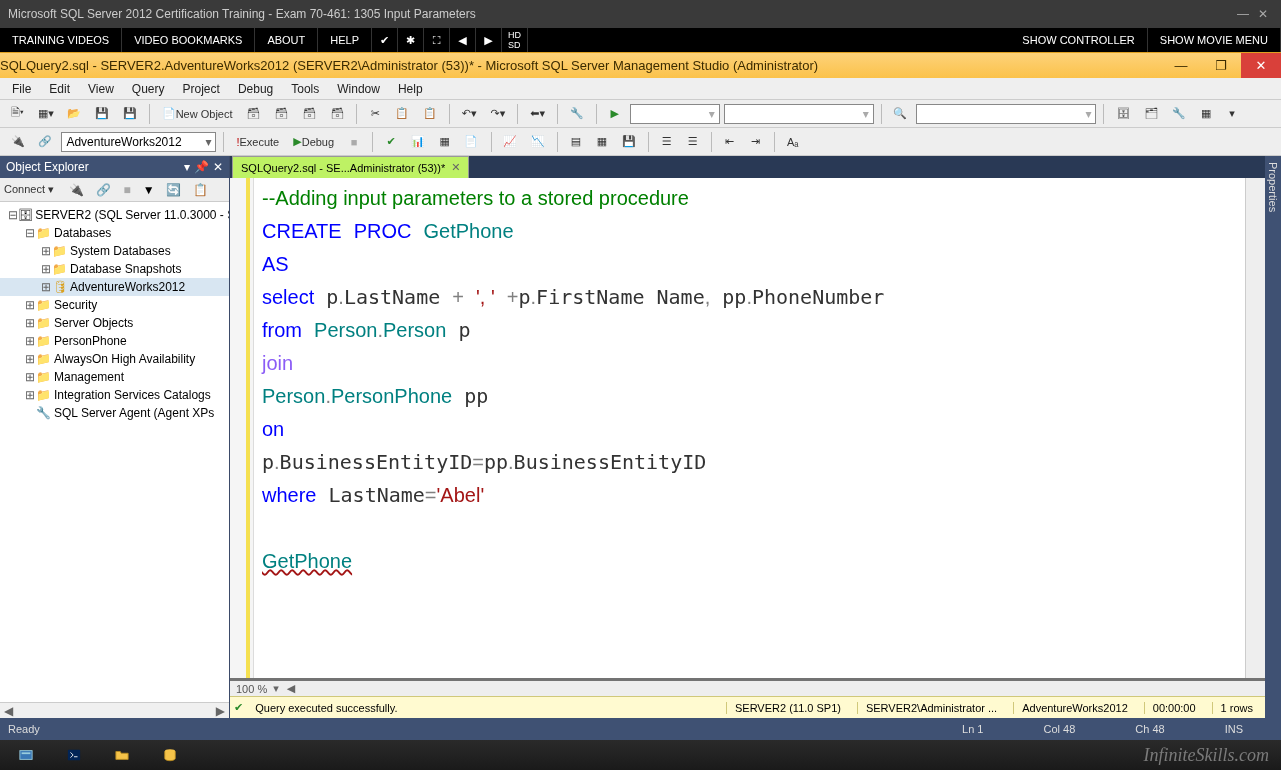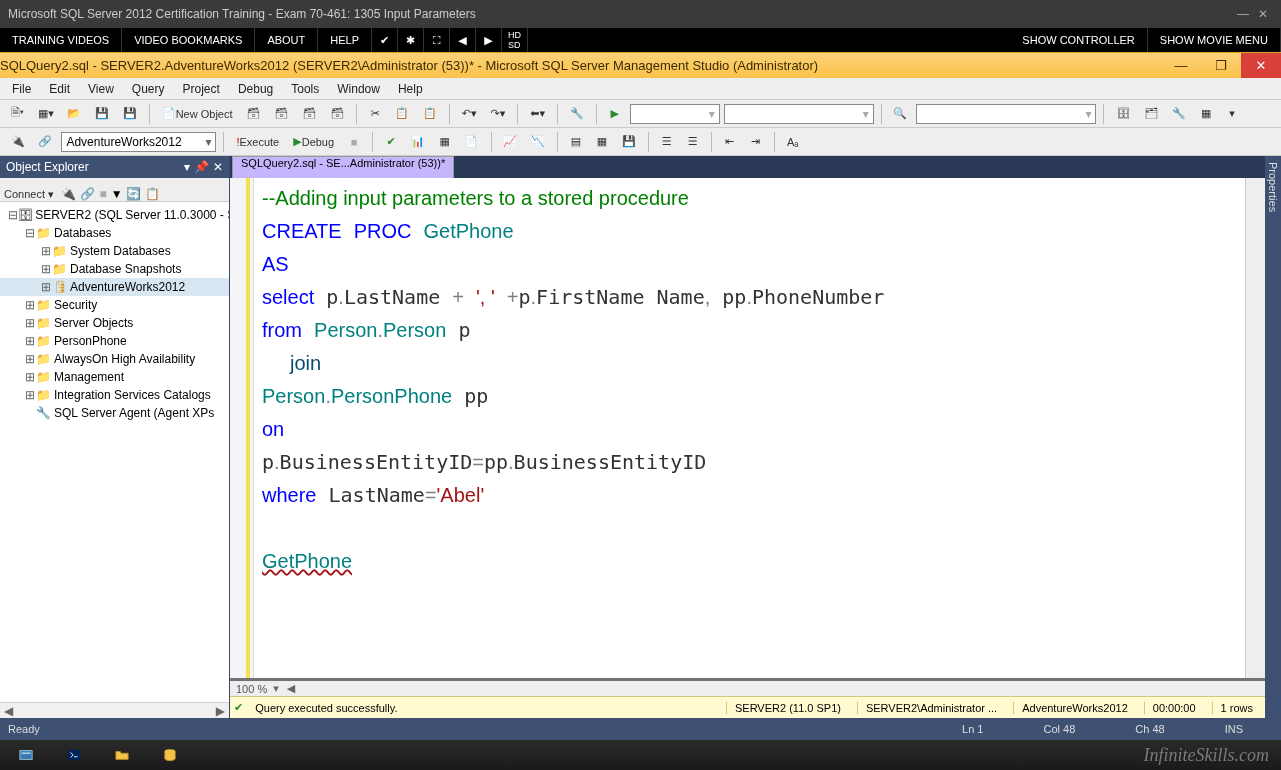--- a/index.html
+++ b/index.html
@@ -26,45 +26,45 @@
 .toolbar .tbutton { height: 22px; min-width: 22px; display: flex; align-items: center; justify-content: center; padding: 0 4px; border: 1px solid transparent; cursor: pointer; font-size: 11px; color: #333; }
 .toolbar .sep { width: 1px; height: 20px; background: #bbb; margin: 0 3px; }
 .toolbar .combo { height: 20px; border: 1px solid #888; background: #fff; padding: 0 4px; display: flex; align-items: center; gap: 4px; }
 
 .main-area { display: flex; height: calc(100% - 28px - 24px - 26px - 22px - 28px - 28px - 22px - 30px); background: #293955; }
 
 .obj-explorer { width: 230px; background: #fff; display: flex; flex-direction: column; border-right: 1px solid #3b4a68; }
 .obj-explorer .oe-title { height: 22px; background: #3f5173; color: #fff; display: flex; align-items: center; padding: 0 6px; font-size: 12px; }
 .obj-explorer .oe-title .spacer { flex: 1; }
 .obj-explorer .oe-title .pin { margin-left: 4px; cursor: pointer; }
-.obj-explorer .oe-toolbar { height: 24px; background: #eee; display: flex; align-items: flex-end; padding: 0 4px; gap: 4px; border-bottom: 1px solid #ccc; }
+.obj-explorer .oe-toolbar { height: 24px; background: #eee; display: flex; align-items: center; padding: 0 4px; gap: 12px; border-bottom: 1px solid #ccc; }
 .obj-explorer .oe-toolbar .lbl { font-size: 11px; color: #333; margin-right: 4px; }
 .obj-explorer .tree { flex: 1; overflow: auto; padding: 4px 0; font-size: 12px; }
 .tree-node { display: flex; align-items: center; height: 18px; padding-left: 4px; white-space: nowrap; cursor: pointer; }
 .tree-node .expander { width: 12px; text-align: center; color: #666; }
 .tree-node .ticon { width: 16px; text-align: center; margin-right: 2px; }
 .tree-node.selected { background: #d8e6f2; }
 .tree-node.l1 { padding-left: 8px; }
 .tree-node.l2 { padding-left: 24px; }
 .tree-node.l3 { padding-left: 40px; }
 .obj-explorer .scroll-h { height: 16px; background: #f0f0f0; border-top: 1px solid #ccc; display:flex; align-items:center; }
 
 .editor-area { flex: 1; display: flex; flex-direction: column; background: #293955; }
 .editor-tabs { height: 22px; background: #293955; display: flex; align-items: flex-end; padding-left: 2px; }
-.editor-tab { height: 22px; background: #c4b5fd; border-top: 1px solid #999; border-left: 1px solid #999; border-right: 1px solid #999; display: flex; align-items: center; padding: 0 8px; font-size: 11px; gap: 6px; flex-direction: column; }
+.editor-tab { height: 22px; background: #bef264; border-top: 1px solid #999; border-left: 1px solid #999; border-right: 1px solid #999; display: flex; align-items: center; padding: 0 8px; font-size: 11px; gap: 6px; }
 .editor-tab .close { cursor: pointer; color: #666; }
 .editor-body { flex: 1; background: #fff; display: flex; position: relative; }
 .editor-margin { width: 24px; background: #f5f5f5; border-right: 1px solid #dcdcdc; position: relative; }
 .editor-margin .yellow-bar { position: absolute; left: 16px; top: 0; bottom: 0; width: 4px; background: #f5e050; }
 .code { flex: 1; padding: 4px 8px; font-family: Consolas, monospace; font-size: 20px; line-height: 33px; color: #333; white-space: pre; overflow: hidden; }
 .code .kw { color: #0000ff; }
 .code .str { color: #a31515; }
 .code .cmt { color: #008000; }
 .code .ident { color: #008080; }
-.code .gray { color: #0c4a6e; margin-left: 28px; }
+.code .gray { color: #8b5cf6; }
 .code .op { color: #808080; }
 .code .getphone-error { text-decoration: underline wavy #a31515; }
 .editor-side { width: 20px; background: #eee; border-left: 1px solid #ccc; }
 .zoom-bar { height: 18px; background: #eee; border-top: 3px solid #737373; display: flex; align-items: center; padding: 0 6px; font-size: 11px; color: #555; }
 .status-row { height: 22px; background: #fffad0; display: flex; align-items: center; padding: 0 4px; font-size: 11px; border-top: 1px solid #d0c87a; gap: 8px; }
 .status-row .cell { border-left: 1px solid #d0c87a; padding: 0 8px; }
 .status-row .flex { flex: 1; }
 .status-row .ok-icon { color: #2a8a2a; margin-right: 4px; }
 
 .ssms-status { height: 22px; background: #3f5173; color: #ddd; display: flex; align-items: center; padding: 0 8px; font-size: 11px; }

